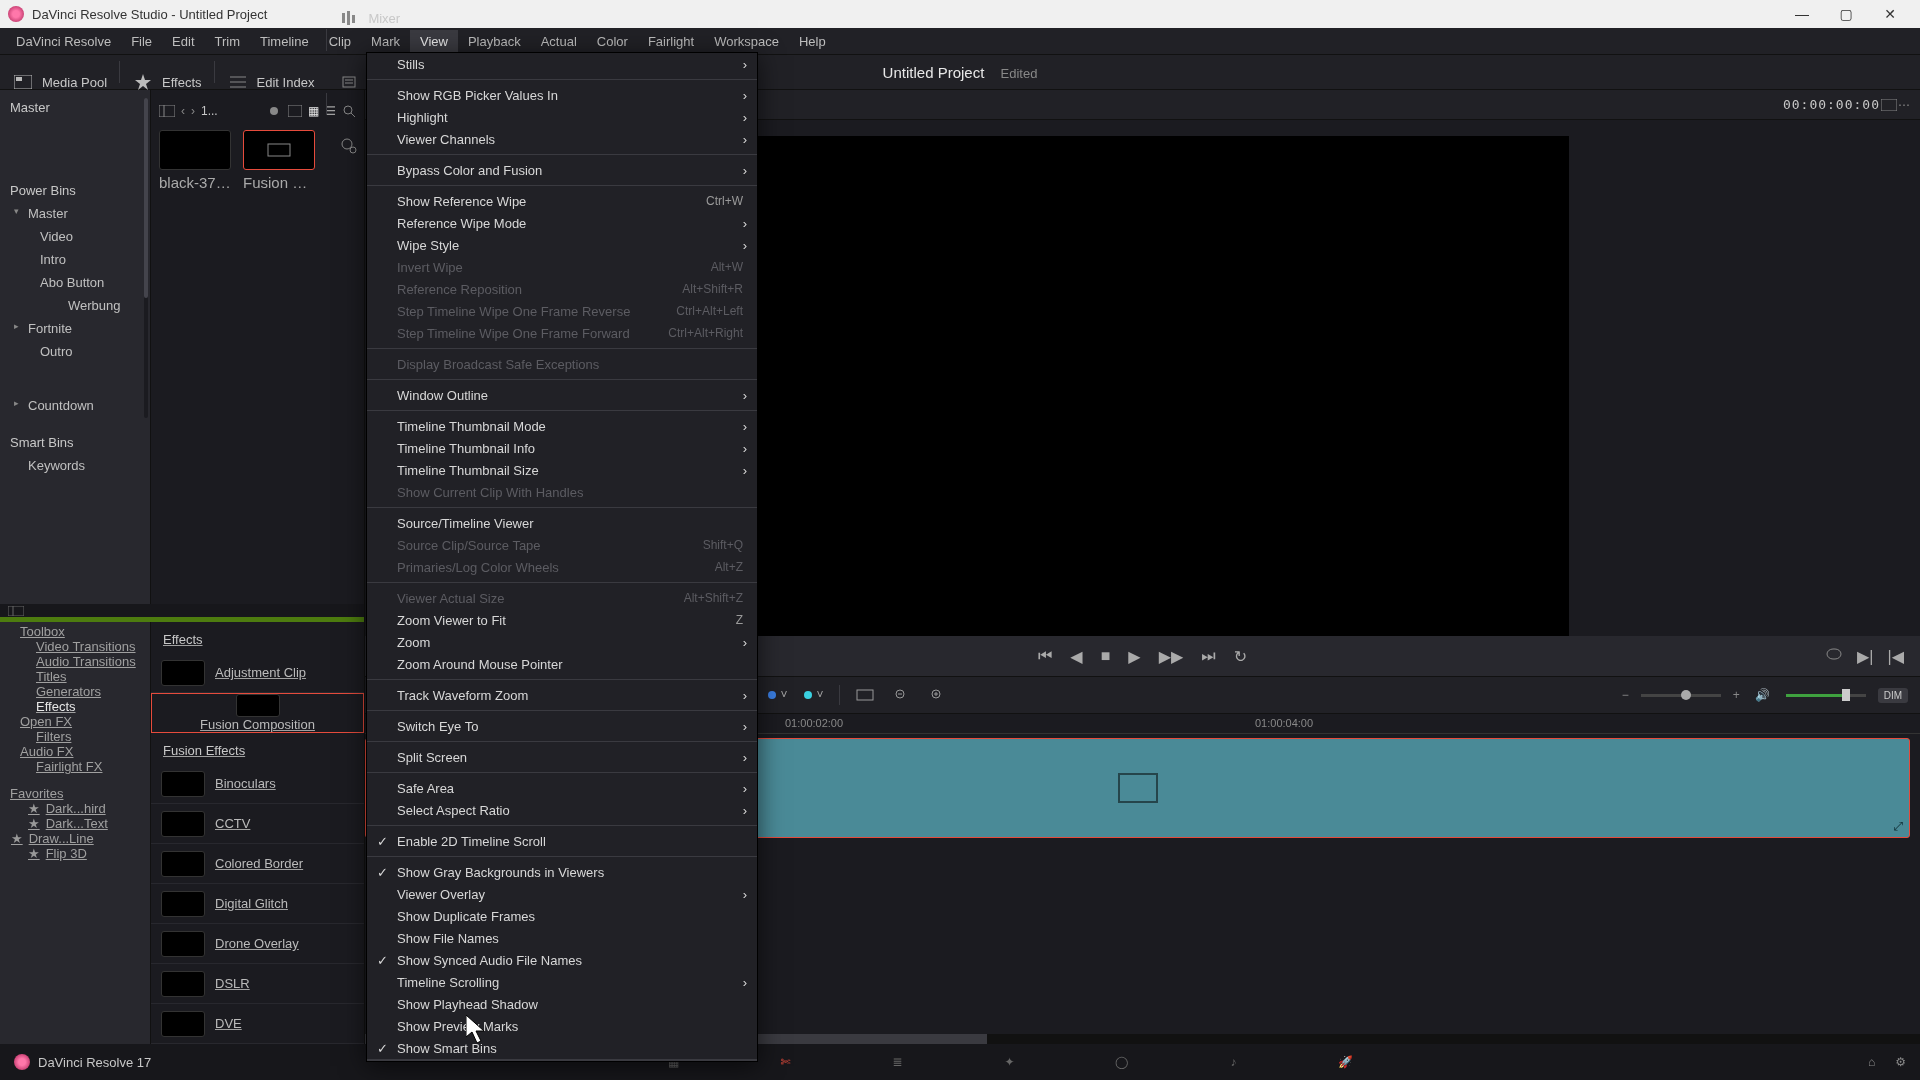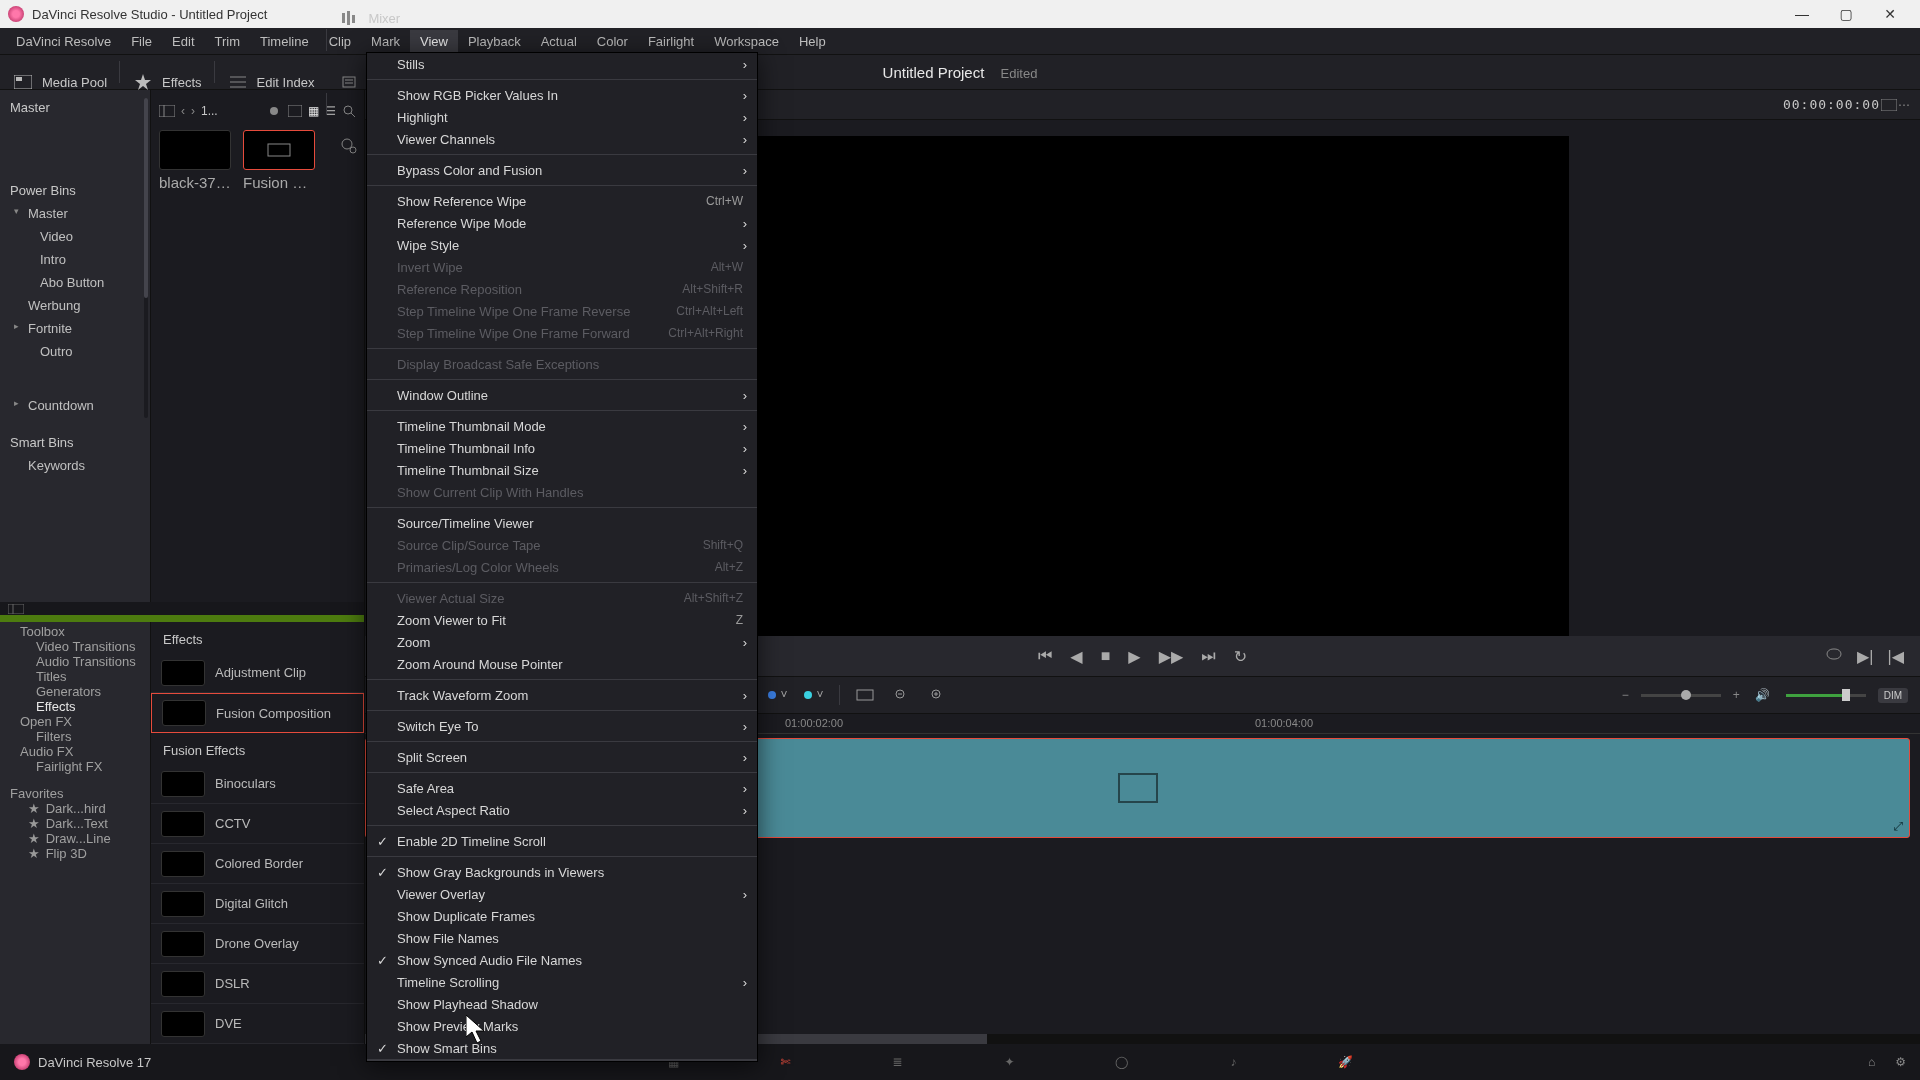--- a/index.html
+++ b/index.html
@@ -40,27 +40,27 @@
 .tree .node.expand::before { content:"▸"; position:absolute; margin-left:-14px; font-size:9px; color:#888; }
 .tree .node.expand.open::before { content:"▾"; }
 .left .pool { flex:1; background:#1b1b20; border-left:1px solid #111; padding:8px; }
 .pool .poolbar { height:26px; display:flex; align-items:center; gap:6px; margin-bottom:6px; }
 .pool .thumb { display:inline-block; width:72px; margin-right:12px; text-align:center; }
 .pool .thumb .img { width:72px; height:40px; background:#000; border:1px solid #333; border-radius:3px; display:flex; align-items:center; justify-content:center; }
 .pool .thumb .img.sel { border:1px solid #e64b3c; }
 .pool .thumb .cap { font-size:15px; color:#aaa; margin-top:4px; white-space:nowrap; overflow:hidden; text-overflow:ellipsis; }
 
 
-.left .fxp { flex:1; display:flex; border-top:7px solid #4d7c0f; }
+.left .fxp { flex:1; display:flex; border-top:5px solid #4d7c0f;text-decoration:underline; }
 .fxp .fxtree { width:150px; background:#28282e; font-size:13px; padding-top:2px; }
 .fxp .fxlist { flex:1; background:#1b1b20; border-left:1px solid #111; overflow:hidden; }
 .fxp .fxlist .sec { padding:10px 12px 6px 12px; color:#c8c8c8; font-size:13px; }
 .fxrow { display:flex; align-items:center; height:40px; border-bottom:1px solid #28282e; }
 .fxrow .prev { width:44px; height:26px; background:#000; border:1px solid #333; margin:0 10px; border-radius:3px; }
-.fxrow.sel { border:1px solid #e64b3c; }
+.fxrow.sel { border:1px solid #e64b3c;flex-direction:column; }
 .fxrow .name { color:#bbb; font-size:13px; }
 
 
 .right { flex:1; display:flex; flex-direction:column; }
 .viewerbar { height:30px; background:#212126; border-bottom:1px solid #111; display:flex; align-items:center; padding:0 10px; justify-content:space-between; }
 .viewerbar .r { display:flex; align-items:center; gap:1px; }
 .viewer { flex:1; background:#1b1b20; display:flex; justify-content:center; align-items:flex-start; padding-top:16px; }
 .viewer .canvas { width:852px; height:500px; background:#000; }
 .transport { height:40px; display:flex; align-items:center; justify-content:center; gap:18px; color:#aaa; font-size:16px; position:relative; }
 .transport .rr { position:absolute; right:16px; display:flex; gap:14px; }
@@ -216,21 +216,21 @@
     <div class="top">
       <div class="tree">
         <div class="hdr">Master</div>
         <div style="height:60px"></div>
         <div class="hdr">Power Bins</div>
         <div id="tree-items">
             <div class="node expand open" style="padding-left: 28px;">Master</div>
             <div class="node" style="padding-left: 40px;">Video</div>
             <div class="node" style="padding-left: 40px;">Intro</div>
             <div class="node" style="padding-left: 40px;">Abo Button</div>
-            <div class="node" style="">Werbung</div>
+            <div class="node" style=" margin-left: 40px;">Werbung</div>
             <div class="node expand" style="padding-left: 28px;">Fortnite</div>
             <div class="node" style="padding-left: 40px;">Outro</div>
             <div class="node expand" style="padding-left: 28px; margin-top: 31px;">Countdown</div>
           </div>
         <div style="height:14px"></div>
         <div class="hdr">Smart Bins</div>
         <div class="node">Keywords</div>
         <div class="scroll-track"></div>
         <div class="scroll-thumb"></div>
       </div>
@@ -287,21 +287,21 @@
         <div class="node" style="padding-left:36px;color:#e8e8e8;font-weight:500">Effects</div>
         <div class="node expand open" style="padding-left:20px">Open FX</div>
         <div class="node" style="padding-left:36px">Filters</div>
         <div class="node expand open" style="padding-left:20px">Audio FX</div>
         <div class="node" style="padding-left:36px">Fairlight FX</div>
         <div style="height:12px"></div>
         <div class="hdr" style="padding-left:10px">Favorites</div>
         <div id="fxtree-favs">
             <div class="node" style="padding-left: 28px;"><span style="color:#999;margin-right:6px">★</span>Dark...hird</div>
             <div class="node" style="padding-left: 28px;"><span style="color:#999;margin-right:6px">★</span>Dark...Text</div>
-            <div class="node" style="padding-left: 28px;"><span style="color:#999;margin-right:6px">★</span>Draw...Line</div>
+            <div class="node" style="padding-left: 11px;"><span style="color:#999;margin-right:6px">★</span>Draw...Line</div>
             <div class="node" style="padding-left: 28px;"><span style="color:#999;margin-right:6px">★</span>Flip 3D</div>
           </div>
       </div>
       <div class="fxlist">
         <div class="sec">Effects</div>
         <div class="fxrow">
             <div class="prev"></div>
             <div class="name">Adjustment Clip</div>
           </div>
         <div class="fxrow sel">

